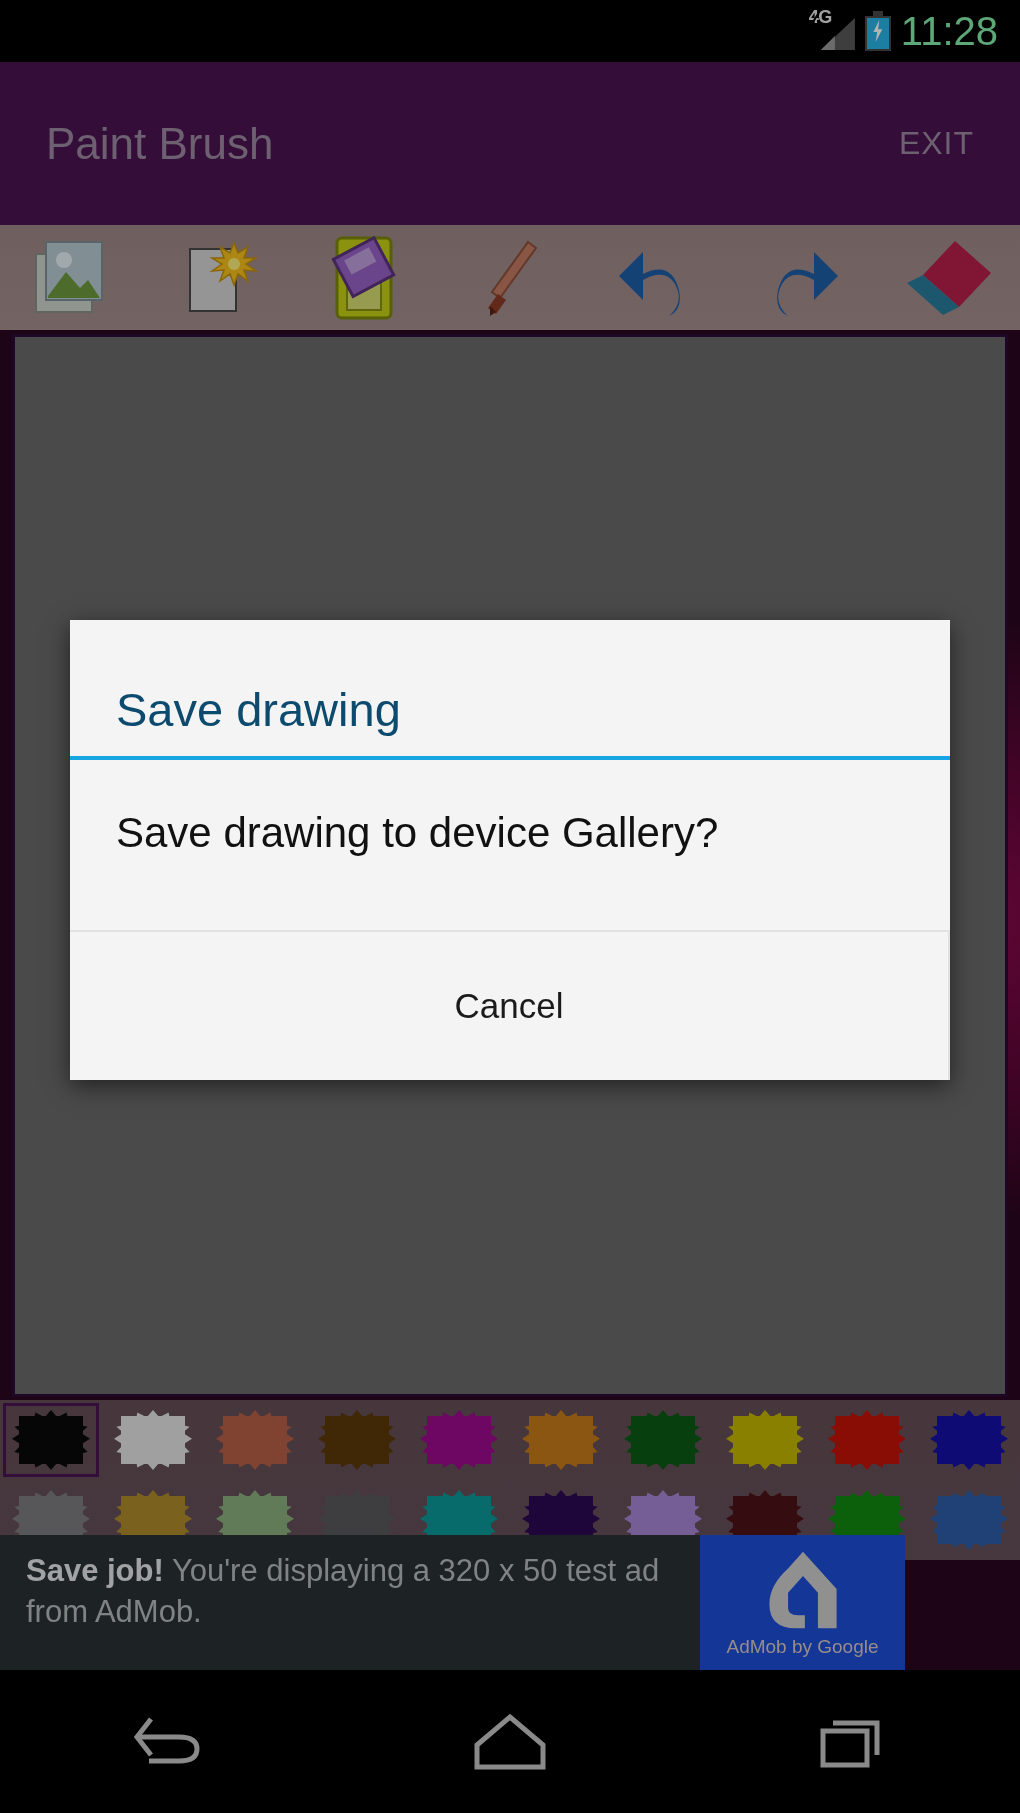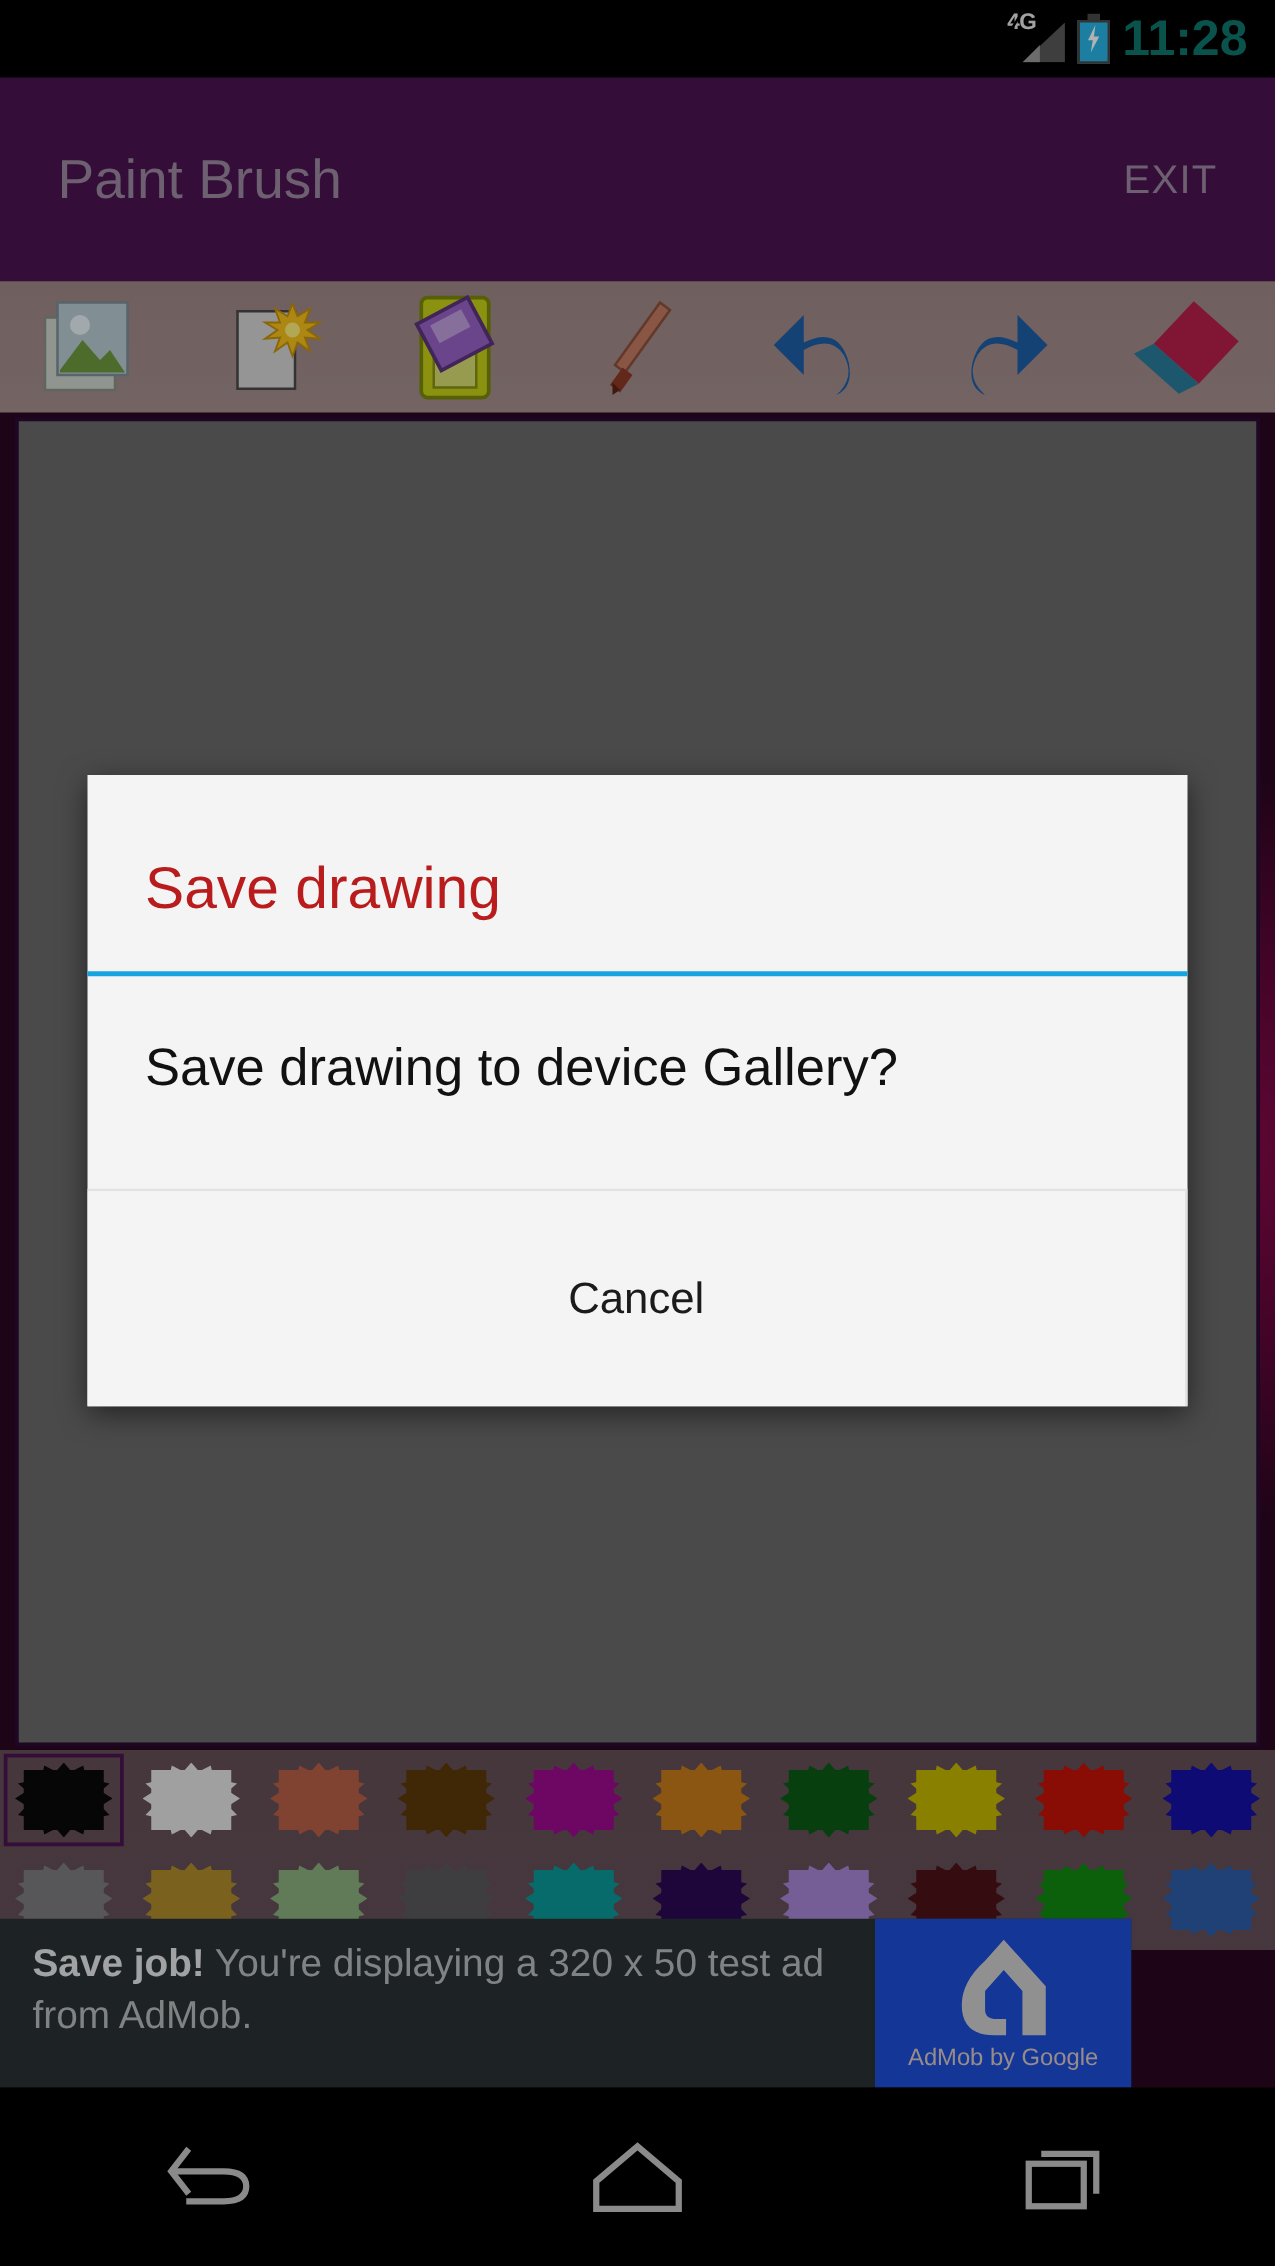--- a/index.html
+++ b/index.html
@@ -55,21 +55,21 @@
     background:#29b6e8; border:2px solid #4a4a4a;
   }
   .bat-cap {
     position:absolute; left:8px; top:0; width:10px; height:6px; background:#4a4a4a;
   }
   .bolt {
     position:absolute; left:6px; top:9px; width:14px; height:22px;
     background:#fff;
     clip-path:polygon(60% 0, 18% 55%, 45% 55%, 34% 100%, 82% 42%, 52% 42%);
   }
-  .sb-clock { font-size:40px; color:#0f766e; font-weight:700; letter-spacing:0px; }
+  .sb-clock { font-size:40px; color:#86efac; font-weight:400; letter-spacing:0px; }
 
   
   .appbar {
     position:absolute; left:0; top:62px; width:1020px; height:163px;
     background:#4b1352;
     display:flex; align-items:center; justify-content:space-between;
     padding:0 46px;
   }
   .app-title { font-size:44px; color:#9c8aa1; font-weight:400; }
   .exit-btn { font-size:32px; color:#9c8aa1; letter-spacing:1px; }
@@ -154,30 +154,30 @@
   .scrim {
     position:absolute; left:0; top:0; width:1020px; height:1813px;
     background:rgba(0,0,0,0.30); pointer-events:none;
   }
   .dialog {
     position:absolute; left:70px; top:620px; width:880px;
     background:#f4f4f4;
     box-shadow:0 6px 22px rgba(0,0,0,.55);
   }
   .dlg-title {
-    padding:62px 46px 40px 46px;
-    font-size:47px; color:#b91c1c; font-weight:400;
+    padding:62px 46px 19px 46px;
+    font-size:47px; color:#0c4a6e; font-weight:400;
   }
   .dlg-rule { height:4px; background:#17a5e2; }
   .dlg-body {
     padding:48px 46px 72px 46px;
     font-size:42px; color:#111; line-height:1.2;
   }
   .dlg-divider { height:2px; background:#e2e2e2; }
-  .dlg-actions { display:flex; height:172px; }
+  .dlg-actions { display:flex; height:148px; }
   .dlg-btn {
     flex:1 1 0; display:flex; align-items:center; justify-content:center;
     font-size:35px; color:#1b1b1b; background:#f4f4f4;
   }
   .dlg-btn-sep { width:2px; background:#e2e2e2; }
 </style>
 </head>
 <body>
 
 <div id="screen">

